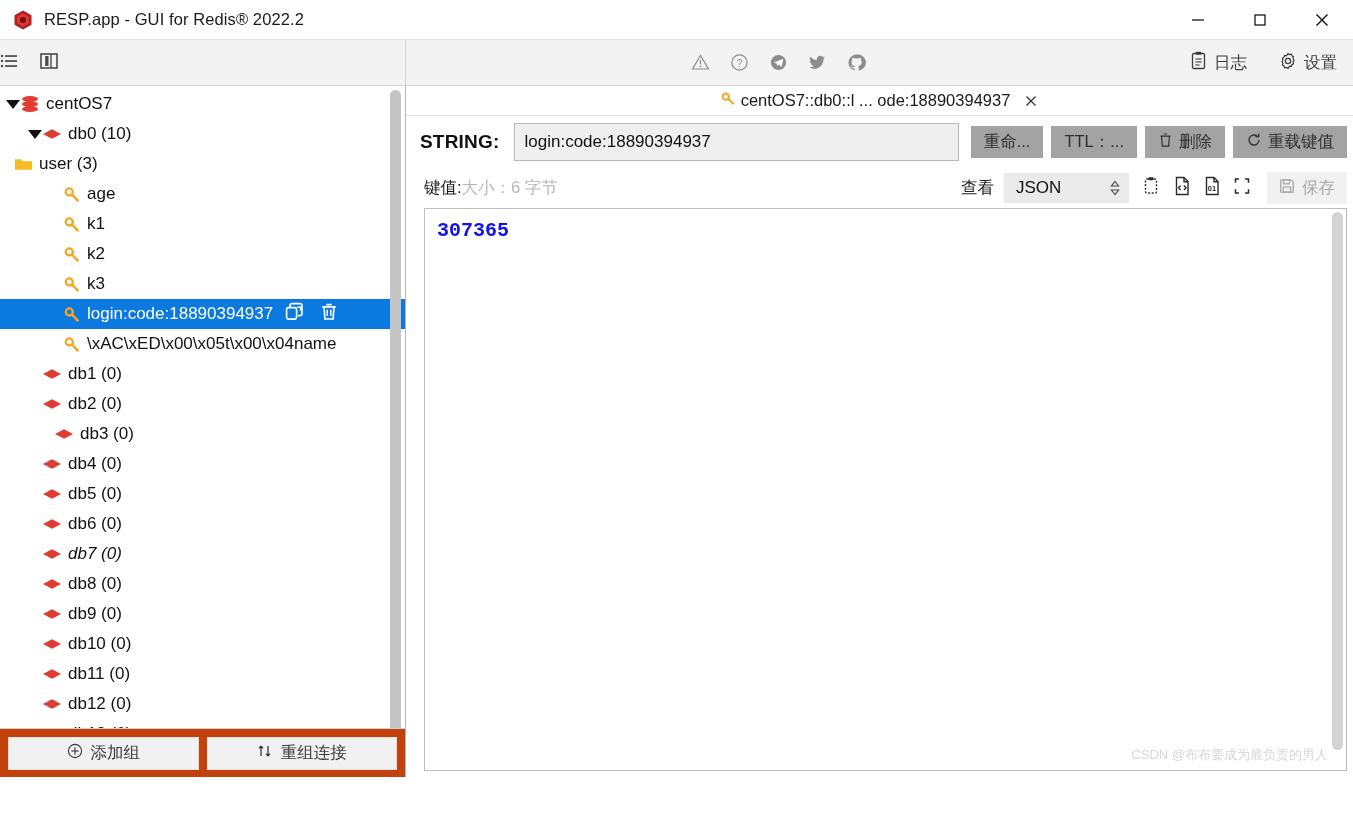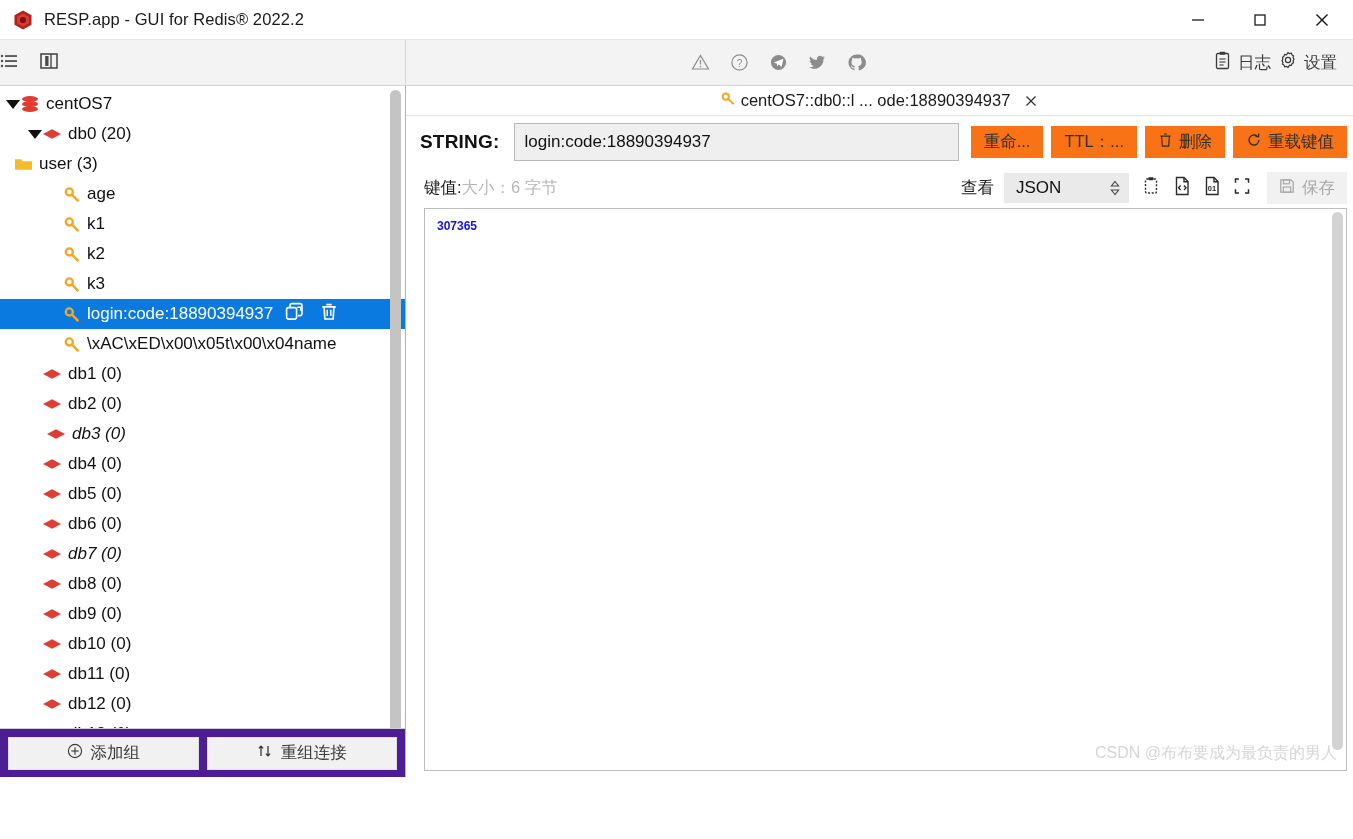--- a/index.html
+++ b/index.html
@@ -53,21 +53,21 @@
     padding-left: 44px;
     font-size: 17px; color: #333;
     flex: 1;
   }
   .tb-left-icons { display: flex; align-items: center; gap: 22px; padding-right: 16px; color: #4a4a4a; }
   .tb-right {
     flex: 1; display: flex; align-items: center;
     padding-left: 285px; padding-right: 16px; gap: 20px;
   }
   .social-icon { color: #8c8c8c; display:flex; align-items:center; }
-  .tb-right-end { margin-left: auto; display: flex; align-items: center; gap: 8px; font-family: Liberation Serif, serif; }
+  .tb-right-end { margin-left: auto; display: flex; align-items: center; gap: 32px; }
   .tb-text-btn { display: flex; align-items: center; gap: 7px; font-size: 16.5px; color: #3c3c3c; }
 
   
   .body { flex: 1; display: flex; min-height: 0; }
 
   
   .sidebar {
     width: 406px; min-width: 406px;
     display: flex; flex-direction: column;
     border-right: 1px solid #b5b5b5;
@@ -96,21 +96,21 @@
     position: absolute; right: 4px; top: 4px;
     width: 11px; height: 700px;
     background: #c4c4c4; border-radius: 6px;
   }
 
   .sidebar-footer {
     height: 49px; min-height: 49px;
     display: flex; align-items: center; gap: 8px;
     padding: 0 8px;
     border-top: 1px solid #cfcfcf;
-    background: #4c1d95;
+    background: #c2410c;
   }
   .foot-btn {
     flex: 1; height: 33px;
     display: flex; align-items: center; justify-content: center; gap: 8px;
     background: #f1f1f1; border: 1px solid #e0e0e0;
     font-size: 16.5px; color: #3a3a3a;
   }
 
   
   .main { flex: 1; display: flex; flex-direction: column; min-width: 0; background: #fff; }
@@ -138,21 +138,21 @@
     background: #efefef; border: 1px solid #b9b9b9;
     display: flex; align-items: center;
     padding: 0 10px;
     font-size: 17px; color: #111;
     margin-left: 6px; margin-right: 4px;
   }
   .act-btn {
     height: 32px;
     display: flex; align-items: center; gap: 6px;
     padding: 0 13px;
-    background: #f97316;
+    background: #a3a3a3;
     font-size: 16.5px; color: #2f2f2f;
   }
 
   .value-head {
     height: 40px; min-height: 40px;
     display: flex; align-items: center;
     padding: 0 6px 0 18px;
   }
   .vh-label { font-size: 16.5px; color: #1a1a1a; }
   .vh-size { font-size: 16.5px; color: #b7b7b7; }
@@ -174,31 +174,31 @@
     margin-left: 6px;
   }
 
   .value-area {
     flex: 1; margin: 0 6px 6px 18px;
     border: 1px solid #bdbdbd; background: #fff;
     position: relative; overflow: hidden;
   }
   .value-text {
     padding: 10px 12px;
-    font-family: Liberation Sans, sans-serif;
-    font-size: 12px; color: #1111ee; font-weight: bold;
+    font-family: Liberation Mono, monospace;
+    font-size: 20px; color: #1111ee; font-weight: bold;
     white-space: pre;
   }
   .val-scroll {
     position: absolute; right: 3px; top: 3px; bottom: 20px;
     width: 11px; background: #d3d3d3; border-radius: 6px;
   }
   .watermark {
-    position: absolute; right: 9px; bottom: 6px;
-    font-size: 16px; color: #d6d6d6;
+    position: absolute; right: 18px; bottom: 6px;
+    font-size: 13px; color: #d6d6d6;
     white-space: nowrap;
   }
 </style>
 </head>
 <body>
 
 <div class="app">
 
   <div class="titlebar">
     <div class="titlebar-left">
@@ -329,21 +329,21 @@
           </div>
           <div class="tree-row" style="padding-left: 28px;">
             <span class="tw">
               <span class="caret"></span>
             </span>
             <span class="ic">
               <svg width="20" height="14" viewBox="0 0 20 14">
                 <path d="M10 2.2 L19 7 L10 11.8 L1 7 Z" fill="#e03c31"></path>
               </svg>
             </span>
-            <span class="lbl">db0  (20)</span>
+            <span class="lbl">db0  (10)</span>
           </div>
           <div class="tree-row" style="">
             <span class="tw"></span>
             <span class="ic">
               <svg width="19" height="16" viewBox="0 0 19 16">
                 <path d="M1 3.2h6l1.6 2h9.4v8.6H1z" fill="#f5bc28"></path>
               </svg>
             </span>
             <span class="lbl">user (3)</span>
           </div>
@@ -435,21 +435,21 @@
           </div>
           <div class="tree-row" style="padding-left: 28px;">
             <span class="tw"></span>
             <span class="ic">
               <svg width="20" height="14" viewBox="0 0 20 14">
                 <path d="M10 2.2 L19 7 L10 11.8 L1 7 Z" fill="#e03c31"></path>
               </svg>
             </span>
             <span class="lbl">db2  (0)</span>
           </div>
-          <div class="tree-row" style="padding-left: 32px; font-style: italic;">
+          <div class="tree-row" style="padding-left: 40px;">
             <span class="tw"></span>
             <span class="ic">
               <svg width="20" height="14" viewBox="0 0 20 14">
                 <path d="M10 2.2 L19 7 L10 11.8 L1 7 Z" fill="#e03c31"></path>
               </svg>
             </span>
             <span class="lbl">db3  (0)</span>
           </div>
           <div class="tree-row" style="padding-left: 28px;">
             <span class="tw"></span>

